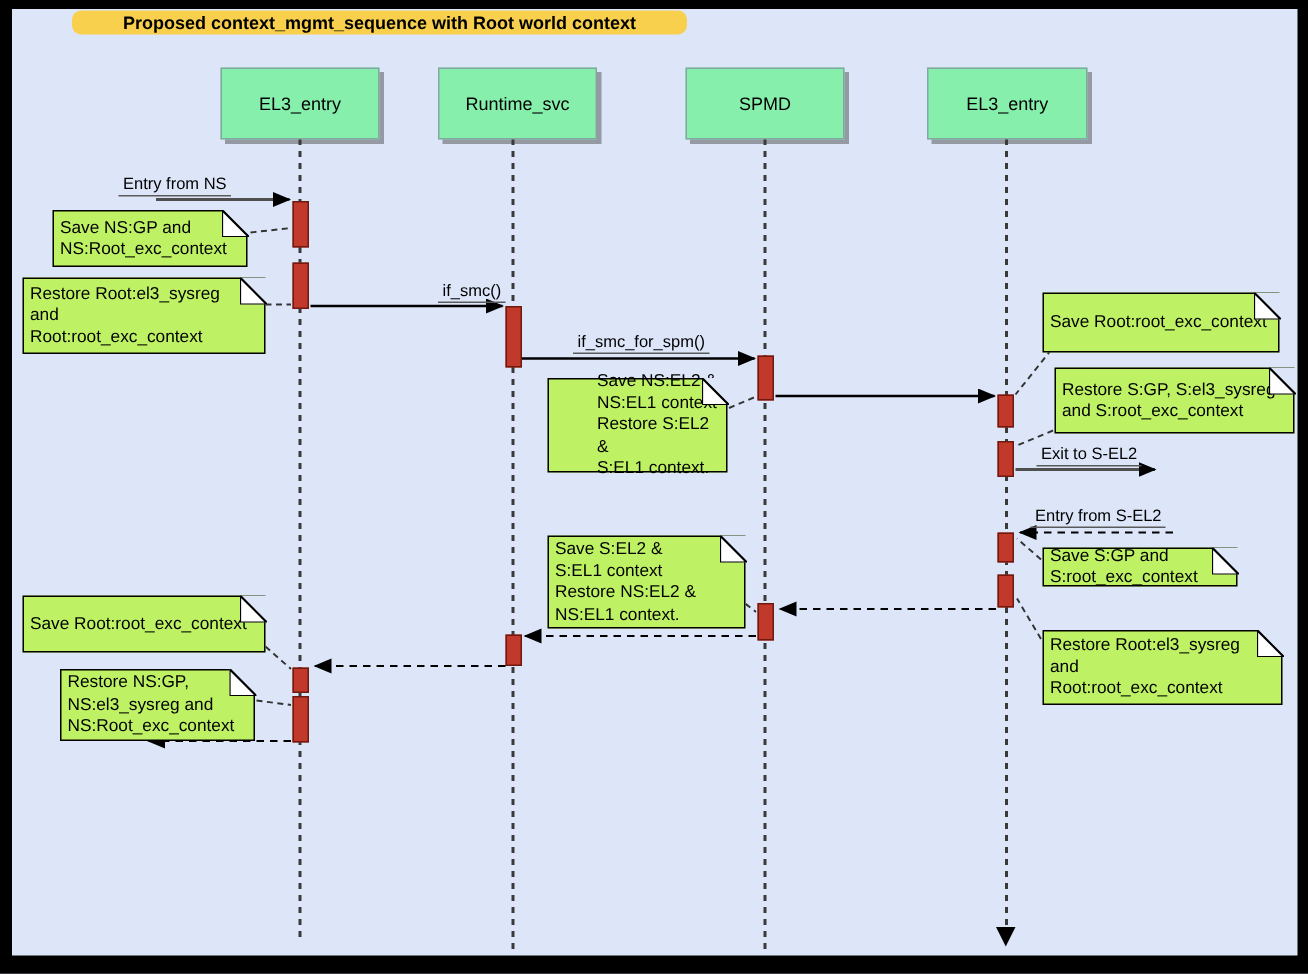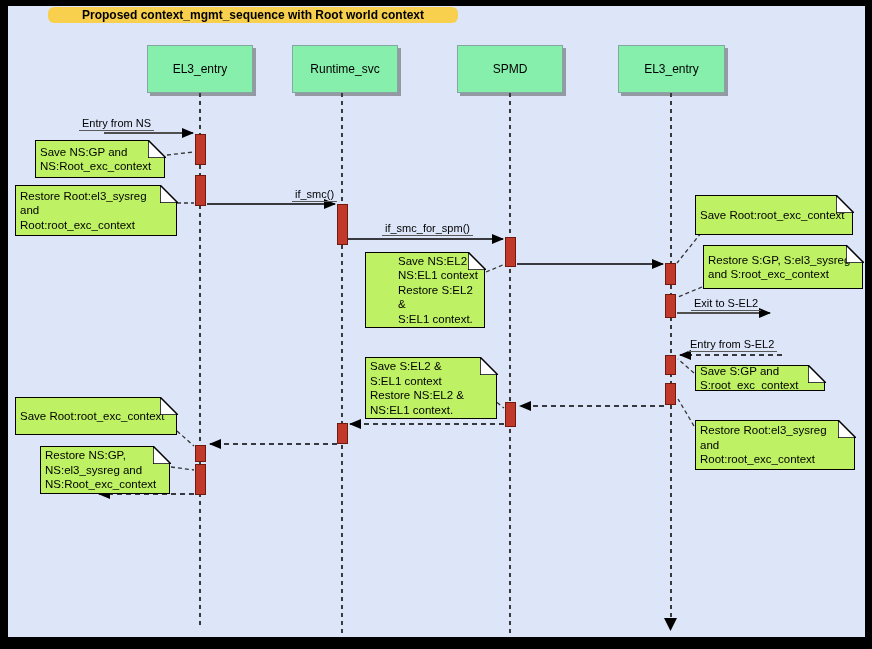--- a/index.html
+++ b/index.html
@@ -131,21 +131,21 @@
 NS:Root_exc_context<svg class="fold" width="18" height="18" viewBox="0 0 18 18">
         <polygon points="0,0 18,0 18,18" fill="#dde6f9"></polygon>
         <polygon points="0,0 18,18 0,18" fill="#ffffff" stroke="#000" stroke-width="1.5"></polygon>
       </svg></div>
   <div class="note" style="left:15px;top:185px;width:162px;height:51px;">Restore Root:el3_sysreg
 and
 Root:root_exc_context<svg class="fold" width="18" height="18" viewBox="0 0 18 18">
         <polygon points="0,0 18,0 18,18" fill="#dde6f9"></polygon>
         <polygon points="0,0 18,18 0,18" fill="#ffffff" stroke="#000" stroke-width="1.5"></polygon>
       </svg></div>
-  <div class="note" style="left:365px;top:252px;width:120px;height:76px;padding-left:32px;">Save NS:EL2 &amp;
+  <div class="note" style="left:365px;top:252px;width:120px;height:63px;padding-left:32px;">Save NS:EL2 &amp;
 NS:EL1 context
 Restore S:EL2 &amp;
 S:EL1 context.<svg class="fold" width="18" height="18" viewBox="0 0 18 18">
         <polygon points="0,0 18,0 18,18" fill="#dde6f9"></polygon>
         <polygon points="0,0 18,18 0,18" fill="#ffffff" stroke="#000" stroke-width="1.5"></polygon>
       </svg></div>
   <div class="note" style="left:695px;top:195px;width:158px;height:40px;">Save Root:root_exc_context<svg class="fold" width="18" height="18" viewBox="0 0 18 18">
         <polygon points="0,0 18,0 18,18" fill="#dde6f9"></polygon>
         <polygon points="0,0 18,18 0,18" fill="#ffffff" stroke="#000" stroke-width="1.5"></polygon>
       </svg></div>

